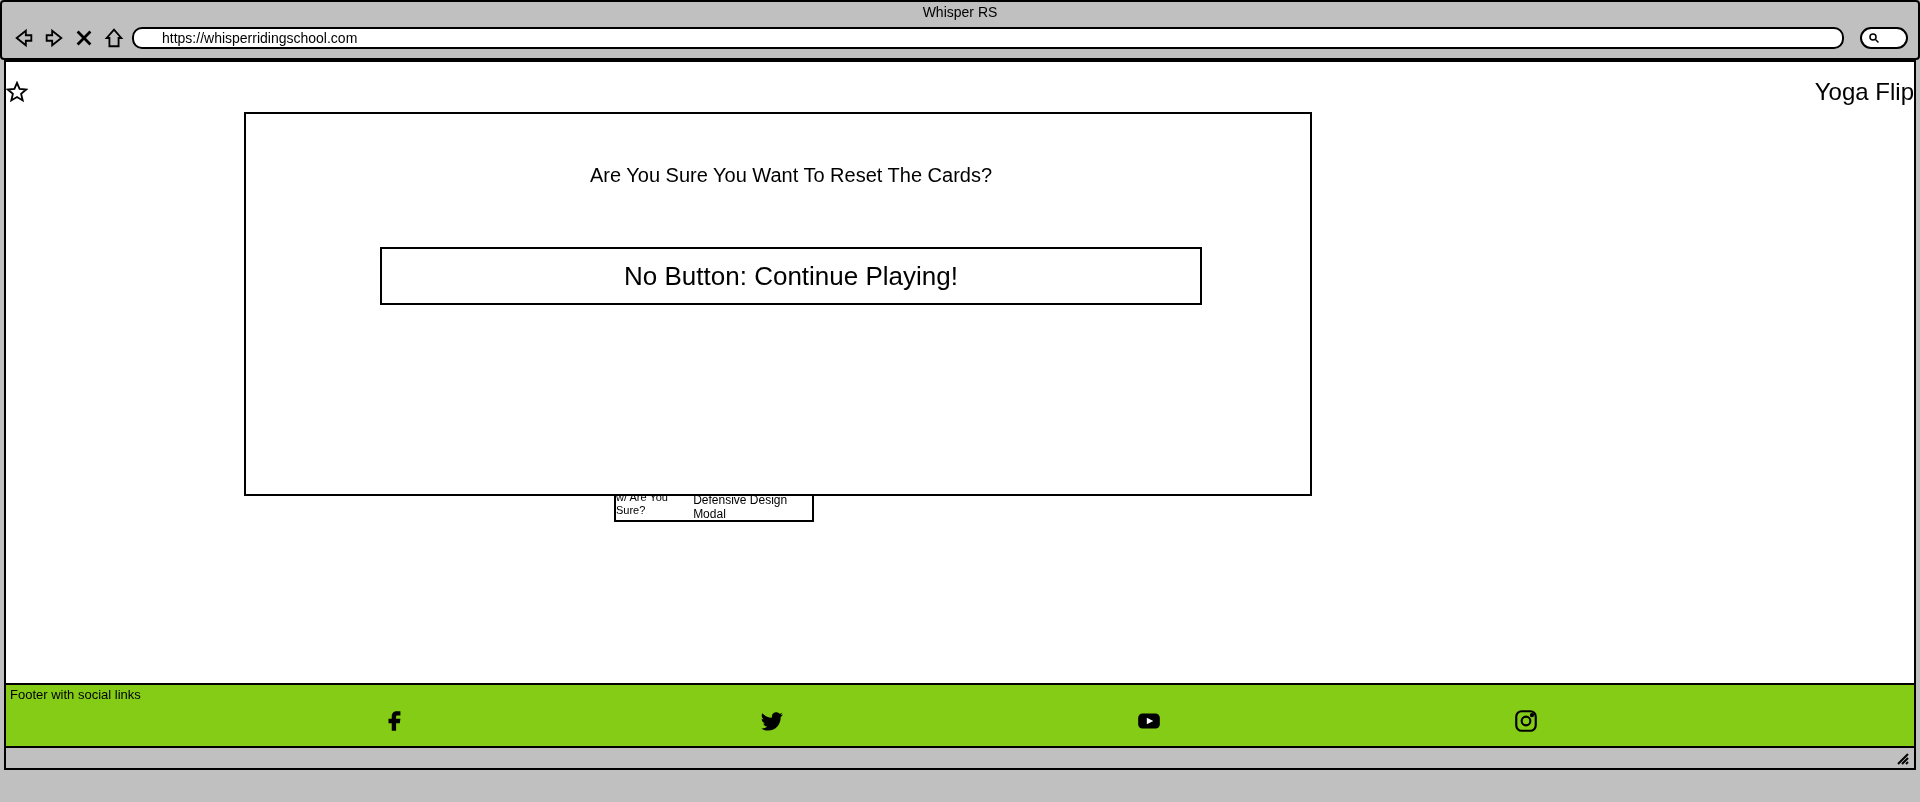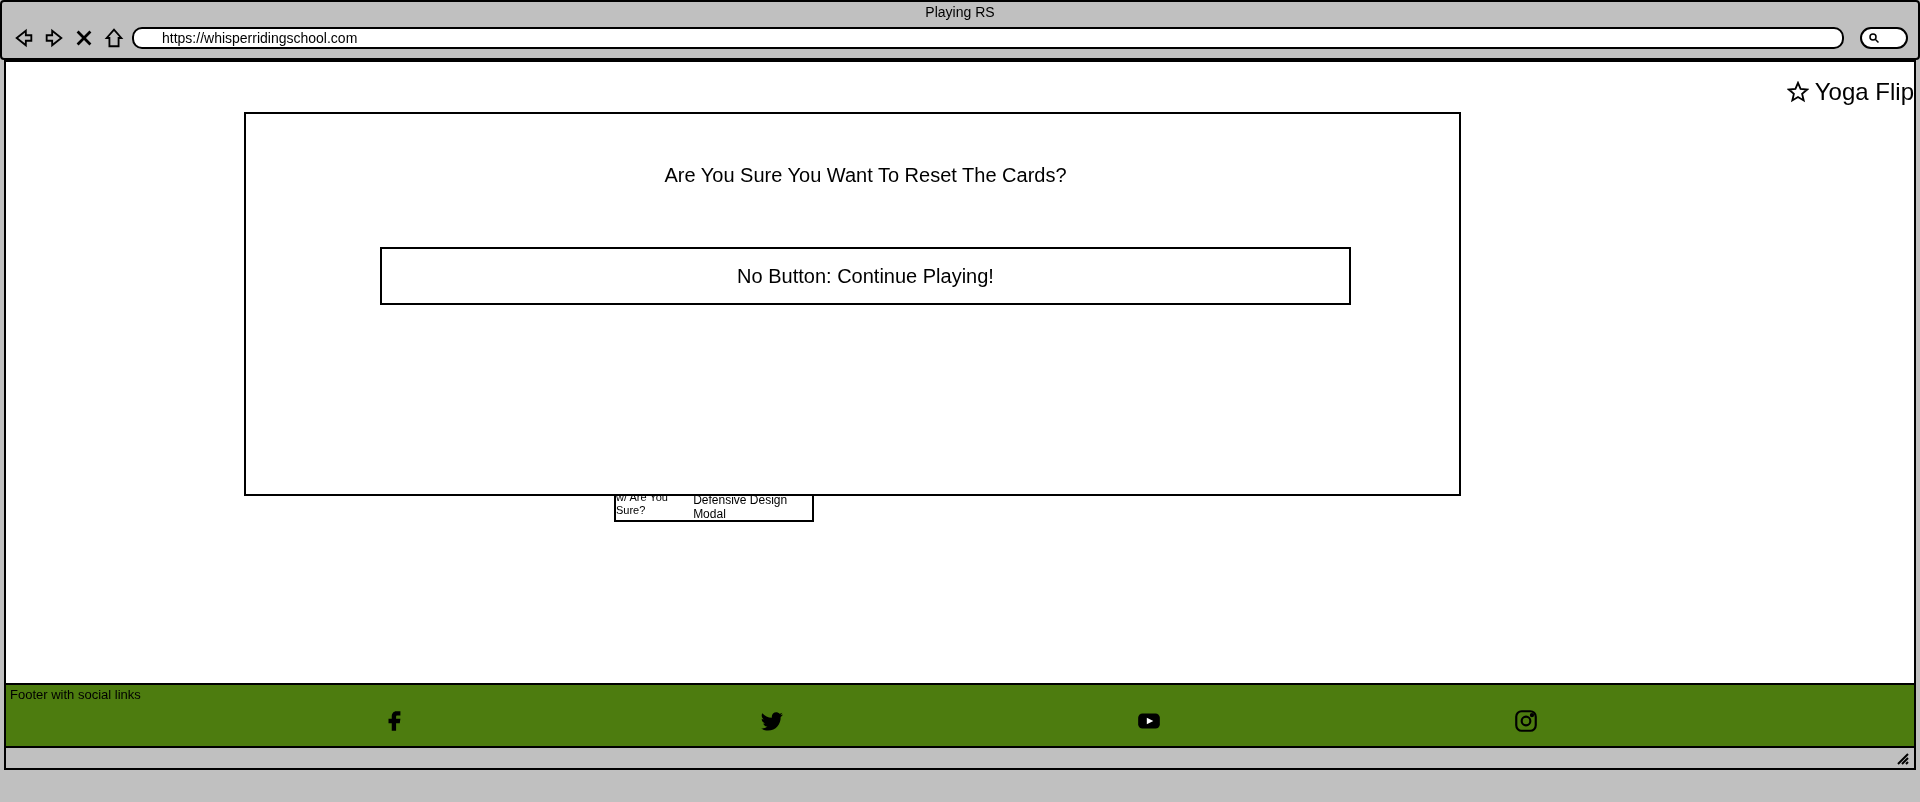--- a/index.html
+++ b/index.html
@@ -72,51 +72,51 @@
       background: #fff;
       border: 2px solid #000;
       margin: 0 4px;
       height: 688px;
       position: relative;
       overflow: hidden;
     }
     .page-title {
       display: flex;
       align-items: center;
-      justify-content: flex-end;
+      justify-content: space-between;
       gap: 6px;
       font-size: 24px;
       margin-top: 16px;
     }
     .page-title svg {
       width: 22px;
       height: 22px;
     }
     .modal {
       position: absolute;
       top: 50px;
       left: 238px;
-      width: 1217px;
+      width: 1068px;
       height: 384px;
       border: 2px solid #000;
       background: #fff;
       padding: 50px 108px 0 134px;
     }
     .modal-question {
       text-align: center;
       font-size: 20px;
       margin-bottom: 60px;
     }
     .modal-button {
       width: 100%;
       height: 58px;
       border: 2px solid #000;
       background: #fff;
       font-family: 'Comic Sans MS', cursive, sans-serif;
-      font-size: 20px;
+      font-size: 26px;
       margin-bottom: 8px;
       cursor: pointer;
       display: flex;
       align-items: center;
       justify-content: center;
     }
     .behind-box {
       position: absolute;
       top: 432px;
       left: 608px;
@@ -138,21 +138,21 @@
     }
     .behind-box-line2 {
       font-size: 12px;
     }
     .footer {
       position: absolute;
       bottom: 0;
       left: 0;
       right: 0;
       border-top: 2px solid #000;
-      background: #4d7c0f;
+      background: #84cc16;
       margin-top: 24px;
     }
     .footer-label {
       font-size: 13px;
       padding: 2px 4px;
     }
     .footer-icons {
       display: flex;
       justify-content: space-around;
       align-items: center;
@@ -176,21 +176,21 @@
     .resize-grip {
       position: absolute;
       right: 4px;
       bottom: 2px;
     }
   </style>
 </head>
 <body>
 
 <div class="browser-chrome">
-  <div class="title-bar">Playing RS</div>
+  <div class="title-bar">Whisper RS</div>
   <div class="nav-row">
     <div class="nav-icon">
       <svg viewBox="0 0 24 24" fill="none" stroke="#000" stroke-width="2">
           <path d="M14 4 L4 12 L14 20 L14 15 L20 15 L20 9 L14 9 Z"></path>
         </svg>
     </div>
     <div class="nav-icon">
       <svg viewBox="0 0 24 24" fill="none" stroke="#000" stroke-width="2">
           <path d="M10 4 L20 12 L10 20 L10 15 L4 15 L4 9 L10 9 Z"></path>
         </svg>

